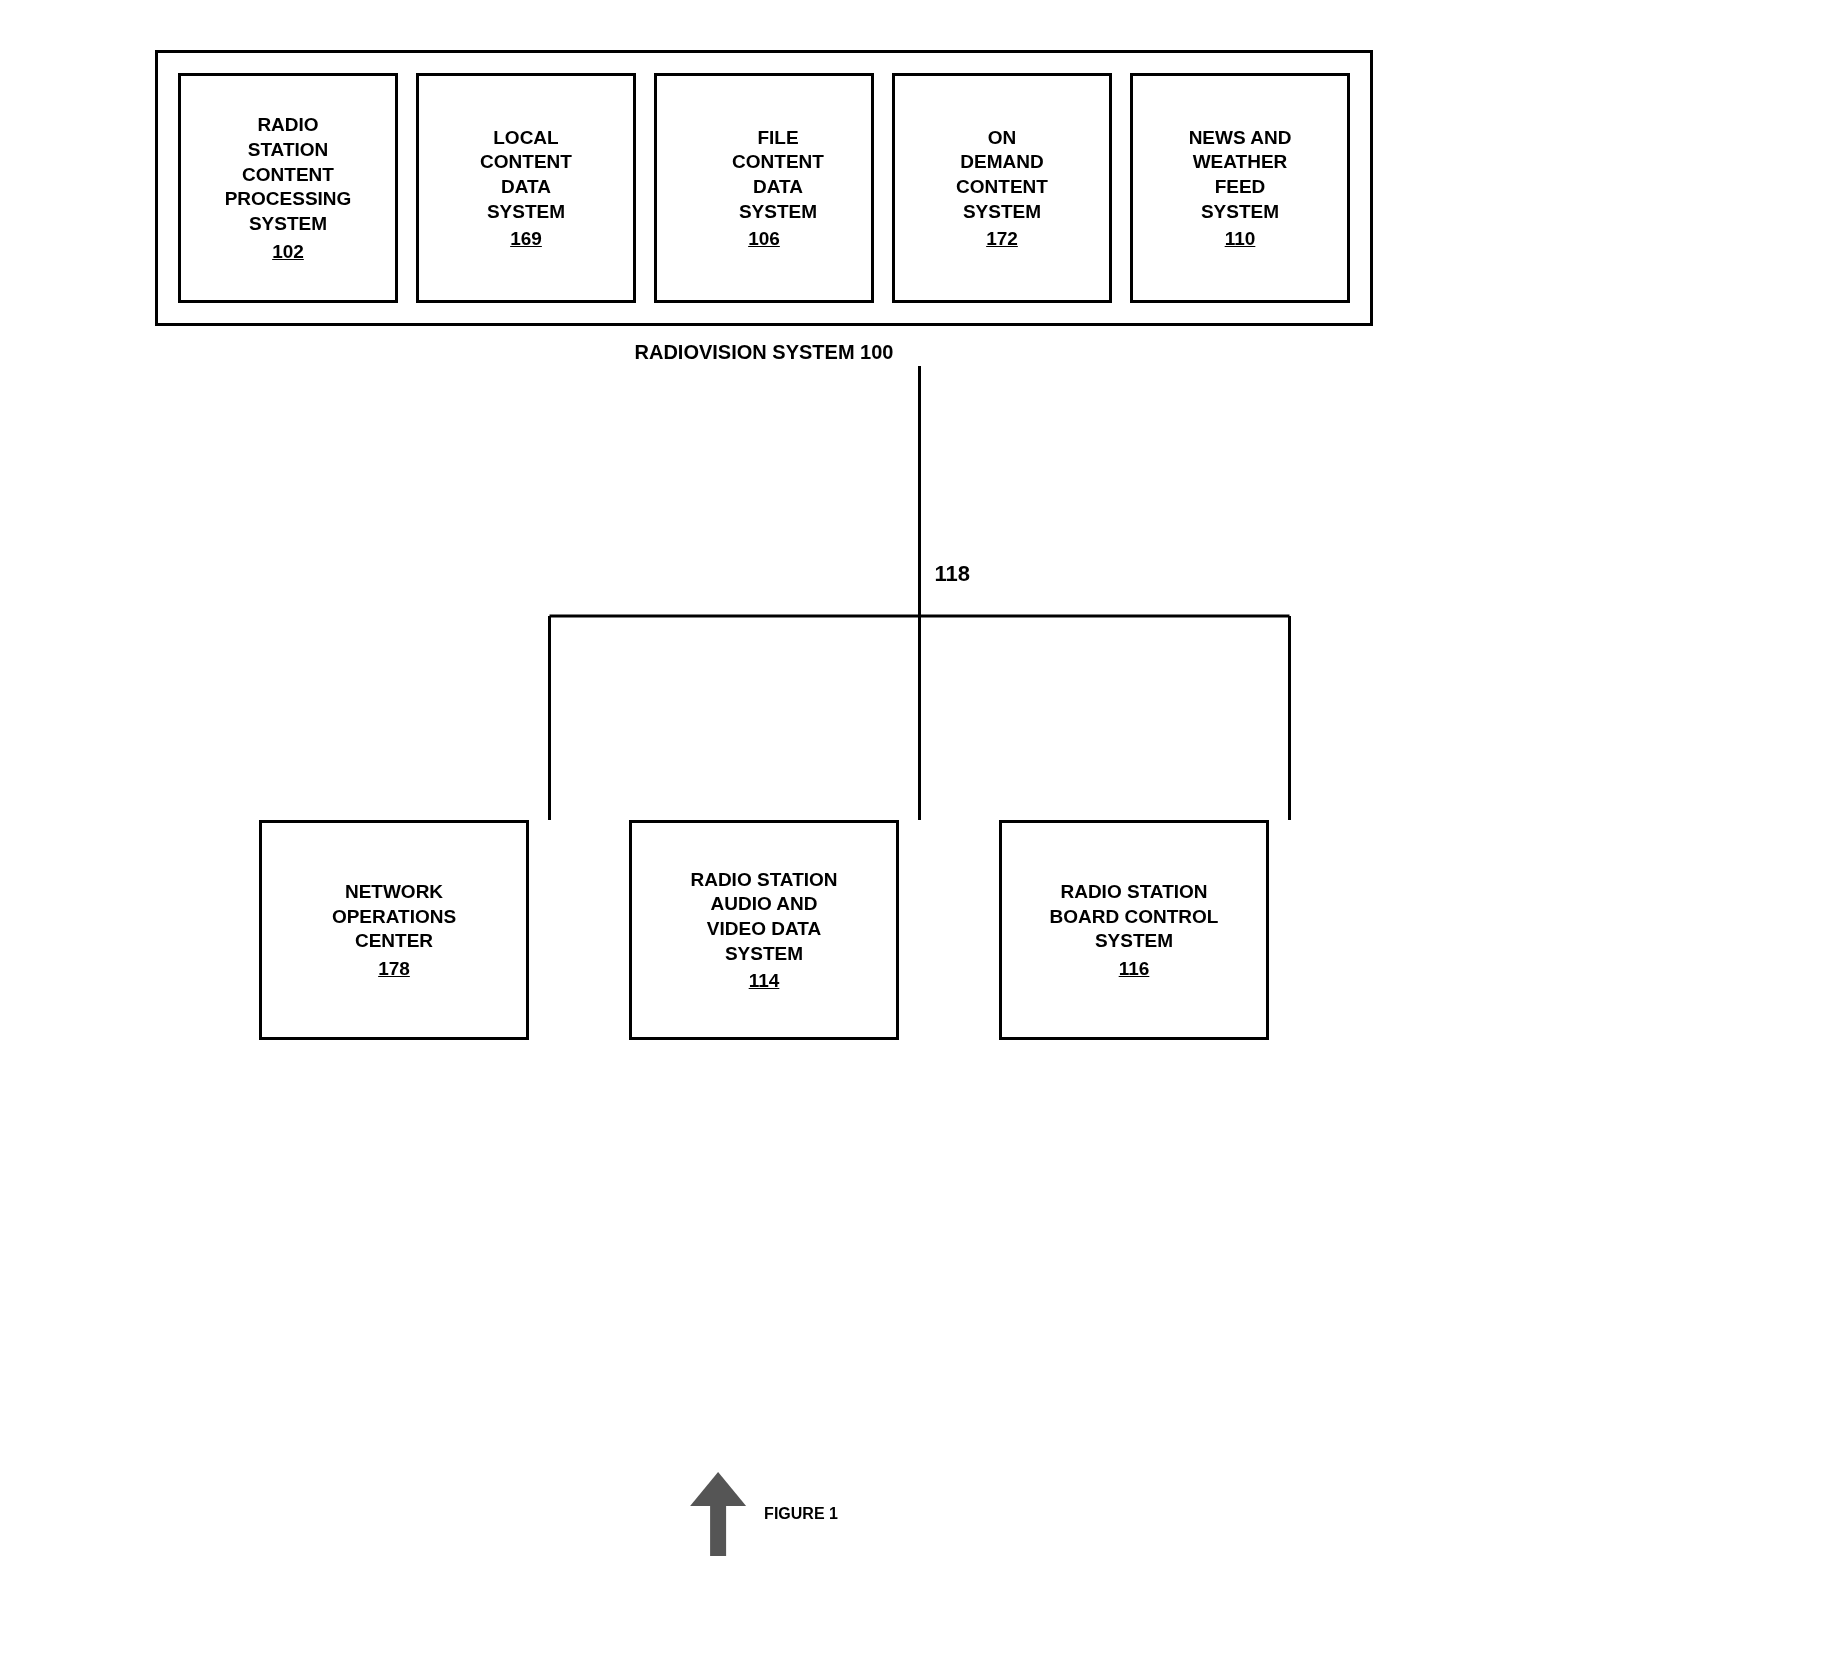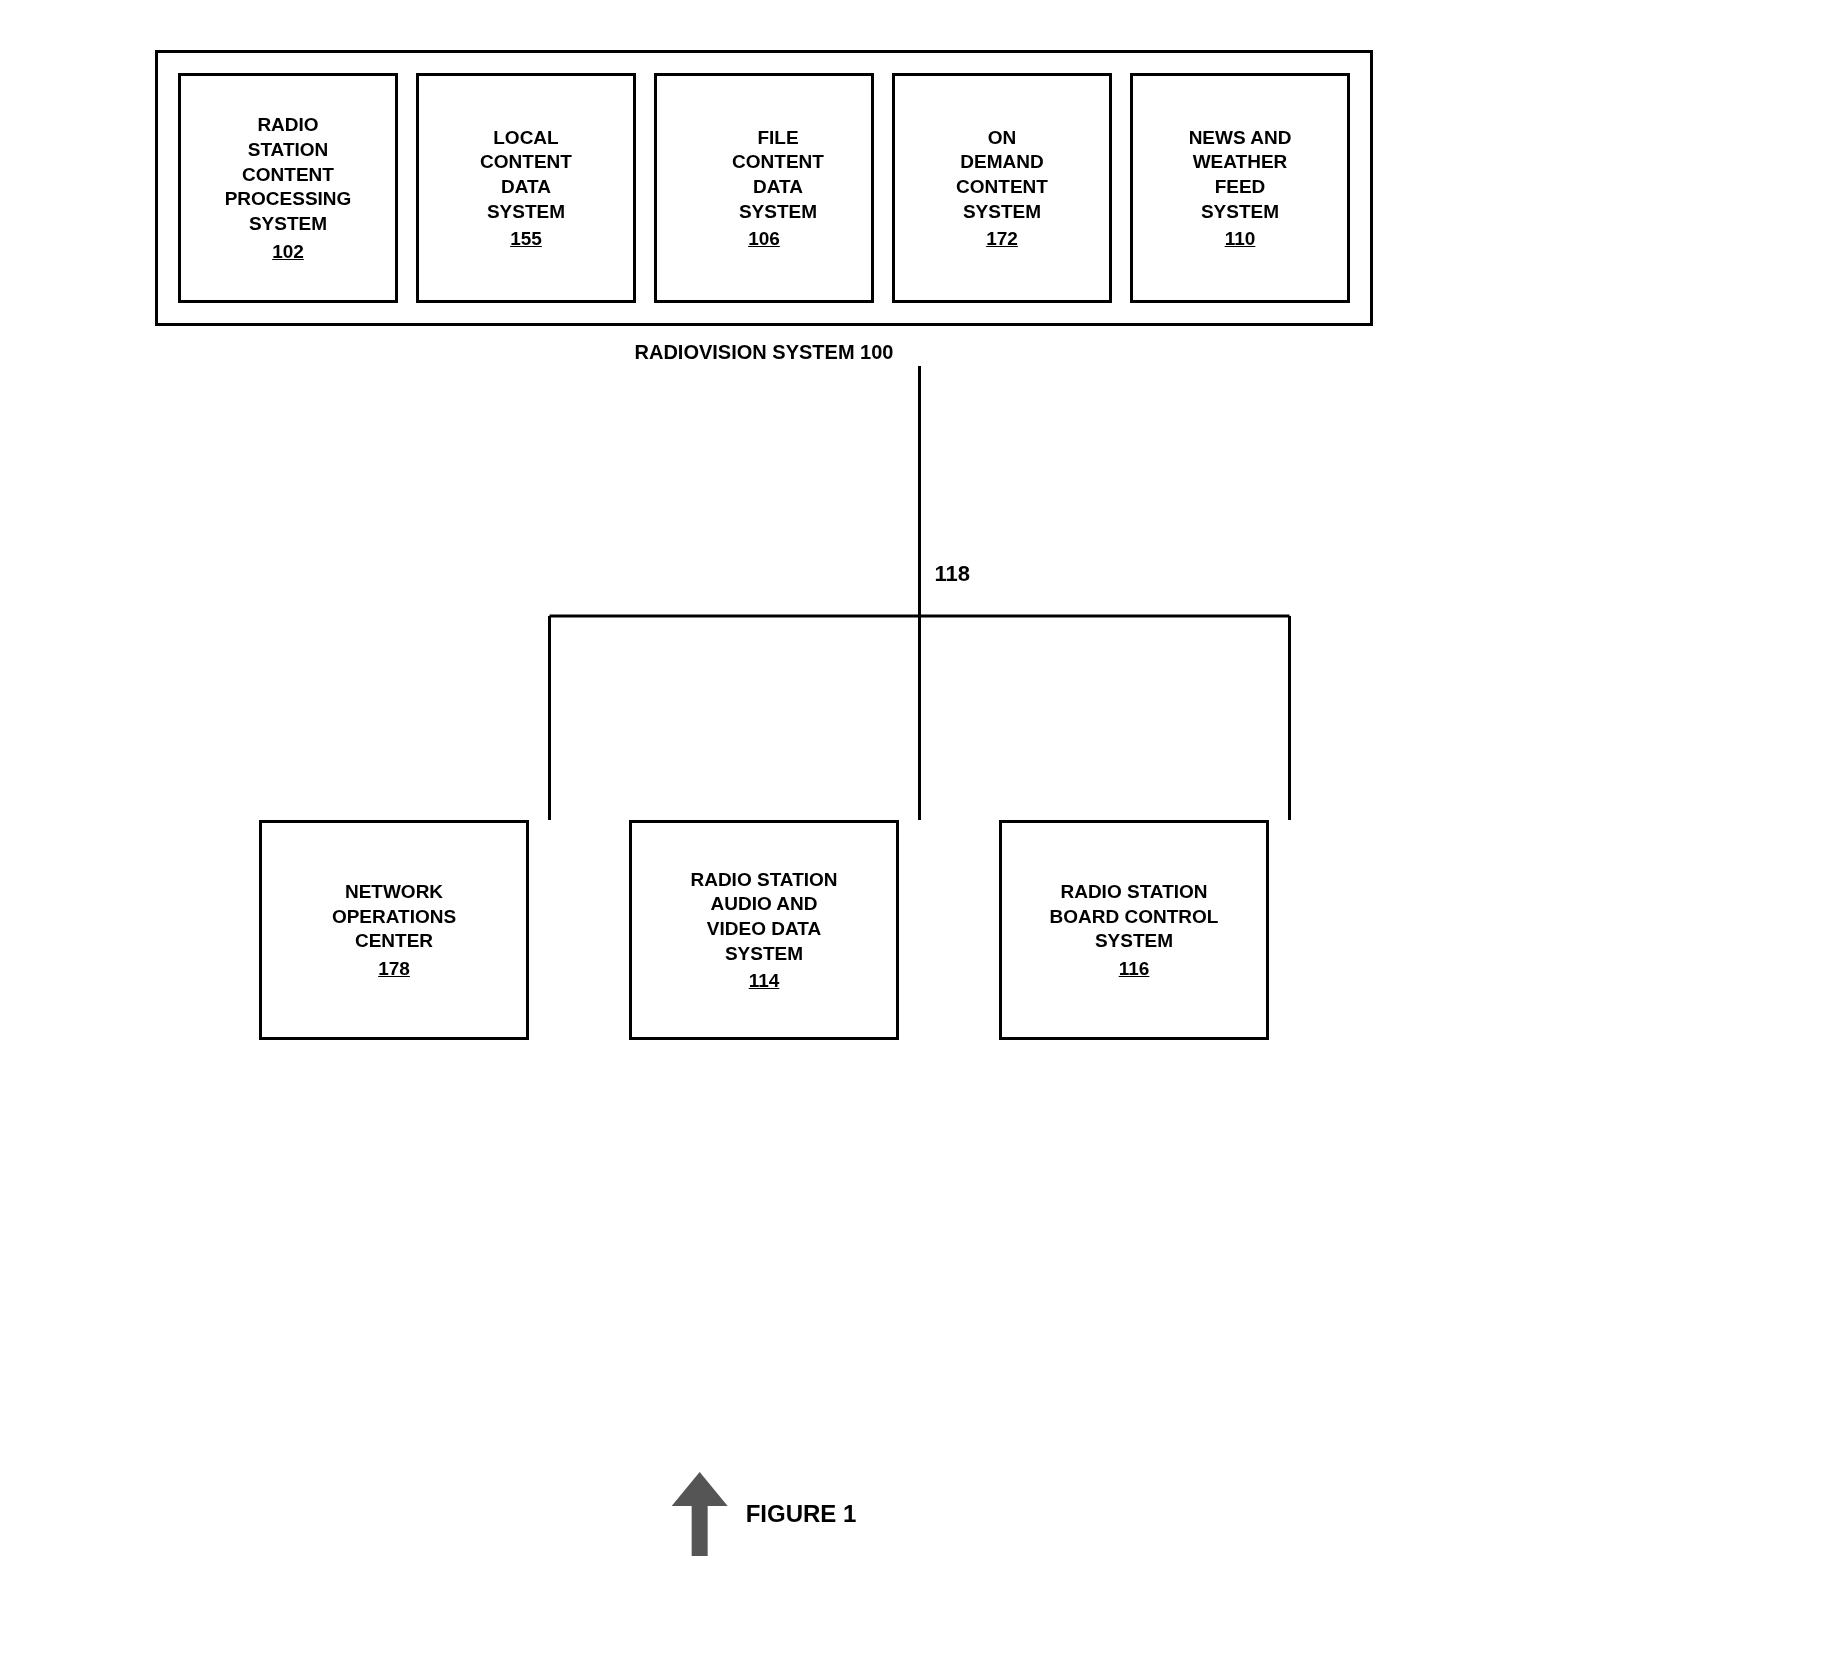--- a/index.html
+++ b/index.html
@@ -127,21 +127,21 @@
       bottom: 80px;
       left: 50%;
       transform: translateX(-50%);
       display: flex;
       flex-direction: row;
       align-items: center;
       gap: 18px;
     }
 
     .figure-label {
-      font-size: 24px;
+      font-size: 16px;
       font-weight: bold;
       color: #000;
     }
 
     
     .up-arrow {
       display: flex;
       flex-direction: column;
       align-items: center;
     }
@@ -175,21 +175,21 @@
 PROCESSING
 SYSTEM</div>
         <div class="box-number">102</div>
       </div>
 
       <div class="system-box">
         <div class="box-title" style="white-space:pre-line;">LOCAL
 CONTENT
 DATA
 SYSTEM</div>
-        <div class="box-number">155</div>
+        <div class="box-number">169</div>
       </div>
 
       <div class="system-box">
         <div class="box-title" style="white-space:pre-line;margin-left:28px;">FILE
 CONTENT
 DATA
 SYSTEM</div>
         <div class="box-number">106</div>
       </div>
 

